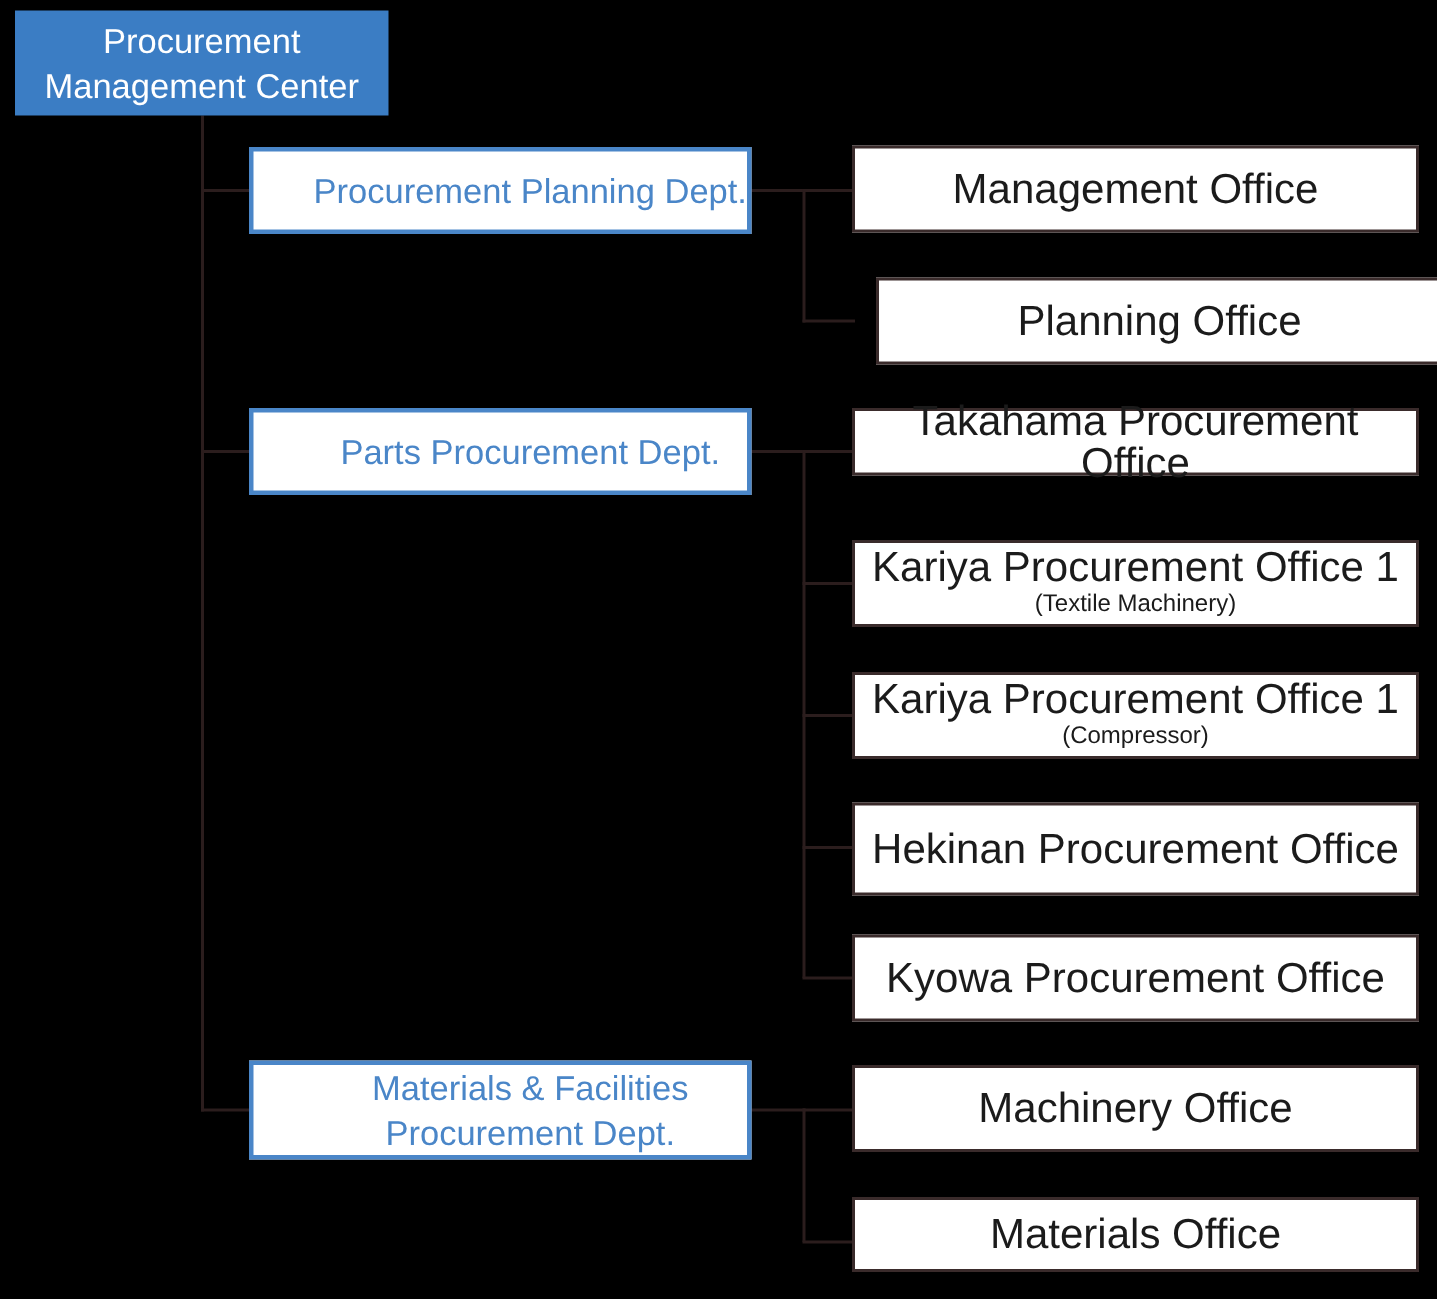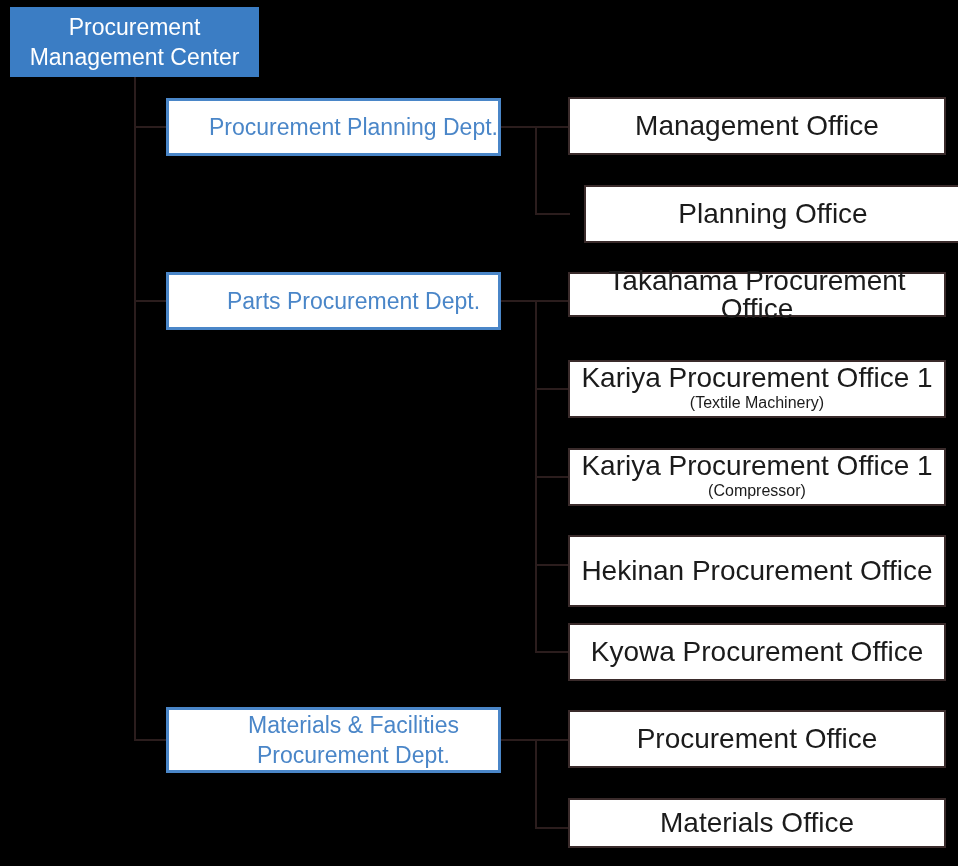--- a/index.html
+++ b/index.html
@@ -147,29 +147,29 @@
   <div class="office-box" style="top:360px; height:58px;">
     <span class="line1">Kariya Procurement Office 1</span>
     <span class="line2">(Textile Machinery)</span>
   </div>
 
   <div class="office-box" style="top:448px; height:58px;">
     <span class="line1">Kariya Procurement Office 1</span>
     <span class="line2">(Compressor)</span>
   </div>
 
-  <div class="office-box" style="top:535px; height:72px;">
+  <div class="office-box" style="top:535px; height:62px;">
     <span class="line1">Hekinan Procurement Office</span>
   </div>
 
   <div class="office-box" style="top:623px; height:58px;">
     <span class="line1">Kyowa Procurement Office</span>
   </div>
 
   <div class="office-box" style="top:710px; height:58px;">
-    <span class="line1">Procurement Office</span>
+    <span class="line1">Machinery Office</span>
   </div>
 
   <div class="office-box" style="top:798px; height:50px;">
     <span class="line1">Materials Office</span>
   </div>
 
 </div>
 
 </body></html>

